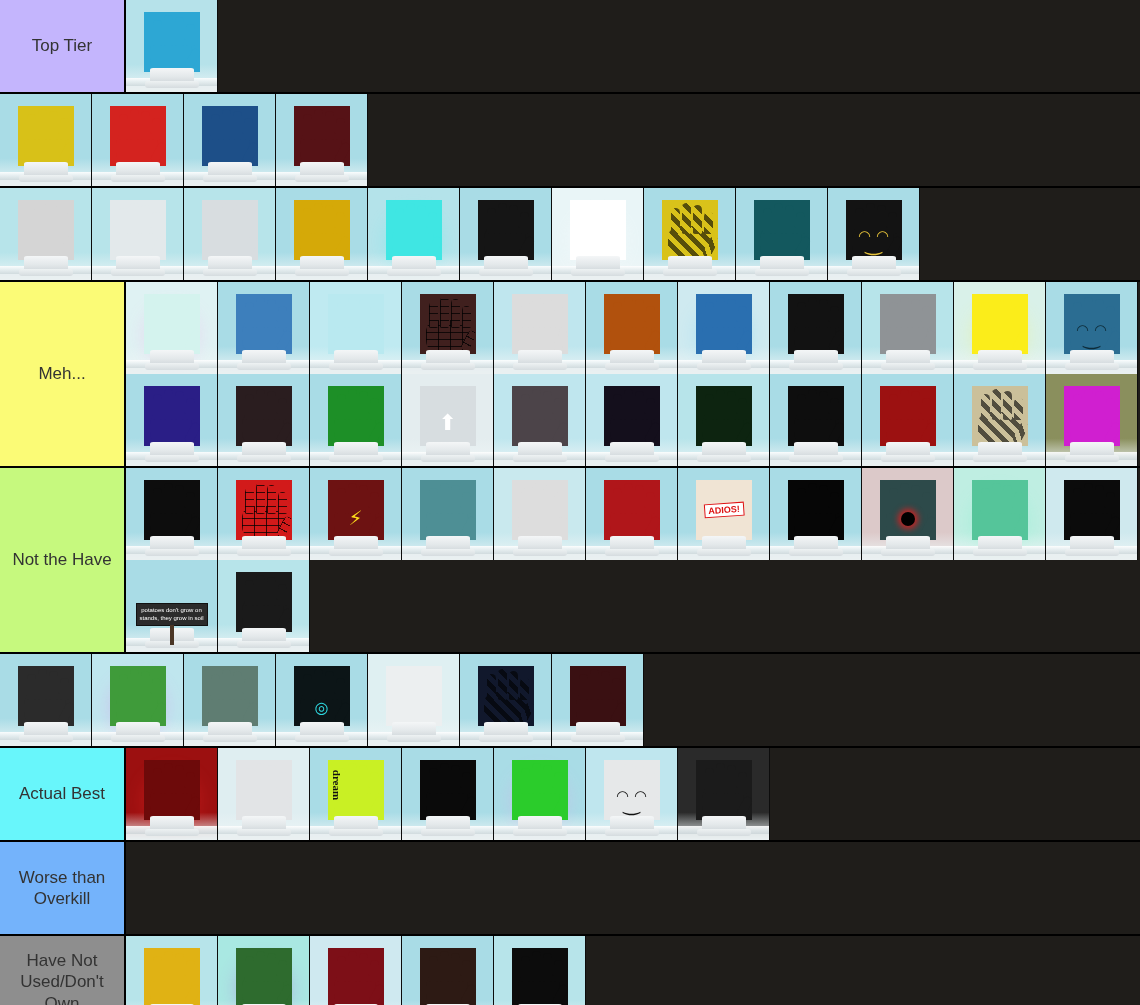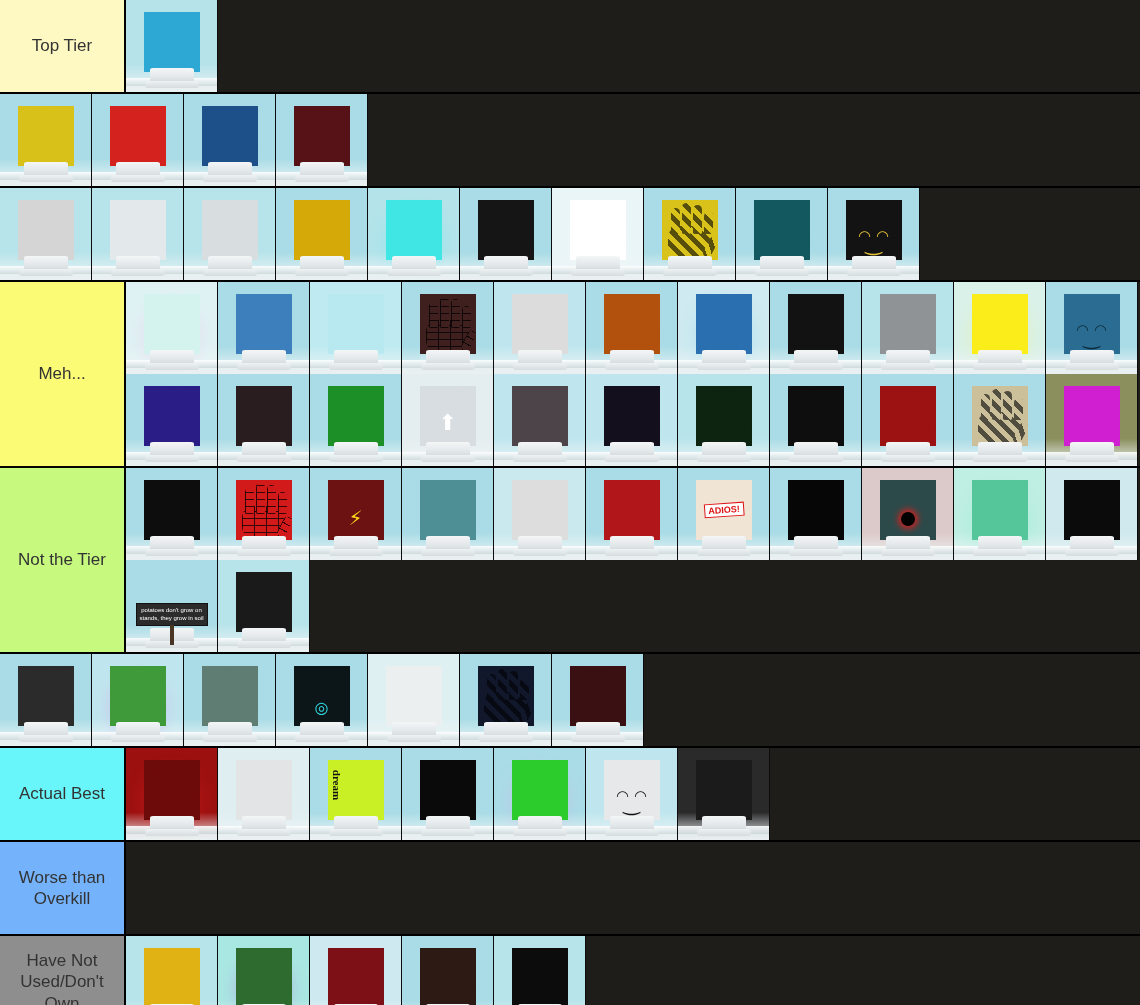--- a/index.html
+++ b/index.html
@@ -138,21 +138,21 @@
   }
 </style>
 </head>
 <body>
 
 <div id="app">
 
 
   <div id="tier-rows">
       <div class="tier-row">
-        <div class="tier-label" style="background: #fef9c3;">Top Tier</div>
+        <div class="tier-label" style="background: #c4b5fd;">Top Tier</div>
         <div class="tier-items" style="min-height: 92px;">
           <div class="item">
             <div class="thumb">
               <div class="sky" style="background: linear-gradient(rgb(182, 226, 234) 0%, rgb(182, 226, 234) 70%, rgb(238, 245, 246) 100%);"></div>
               <div class="floor"></div>
               <div class="floor2"></div>
               <div class="hand" style="background: rgb(45, 167, 212);">
                 <div class="palm" style="background: rgb(45, 167, 212);"></div>
                 <div class="fngr f1" style="background: rgb(45, 167, 212);"></div>
                 <div class="fngr f2" style="background: rgb(45, 167, 212);"></div>
@@ -795,21 +795,21 @@
                 <div class="fngr f4" style="background: rgb(208, 31, 208);"></div>
                 <div class="thumbf" style="background: rgb(208, 31, 208);"></div>
               </div>
               <div class="stand"></div>
               <div class="smalltext"></div>
             </div>
           </div>
         </div>
       </div>
       <div class="tier-row">
-        <div class="tier-label" style="background: rgb(198, 249, 126);">Not the Tier</div>
+        <div class="tier-label" style="background: rgb(198, 249, 126);">Not the Have</div>
         <div class="tier-items" style="min-height: 184px;">
           <div class="item">
             <div class="thumb">
               <div class="sky" style="background: linear-gradient(rgb(169, 220, 230) 0%, rgb(169, 220, 230) 70%, rgb(238, 245, 246) 100%);"></div>
               <div class="floor"></div>
               <div class="floor2"></div>
               <div class="hand" style="background: rgb(13, 13, 13);">
                 <div class="palm" style="background: rgb(13, 13, 13);"></div>
                 <div class="fngr f1" style="background: rgb(13, 13, 13);"></div>
                 <div class="fngr f2" style="background: rgb(13, 13, 13);"></div>

